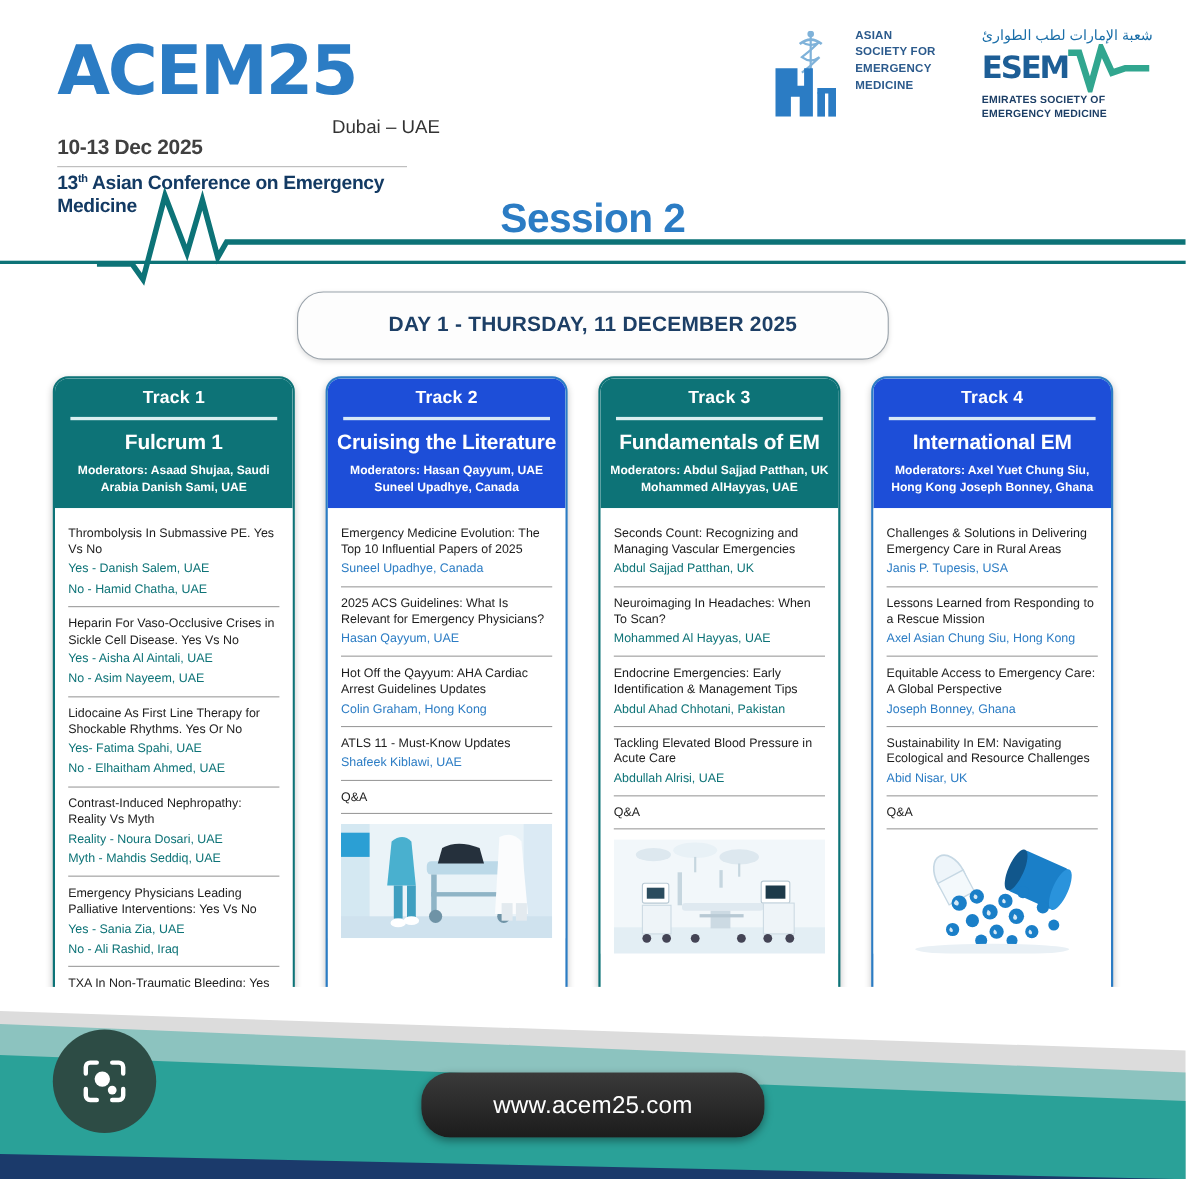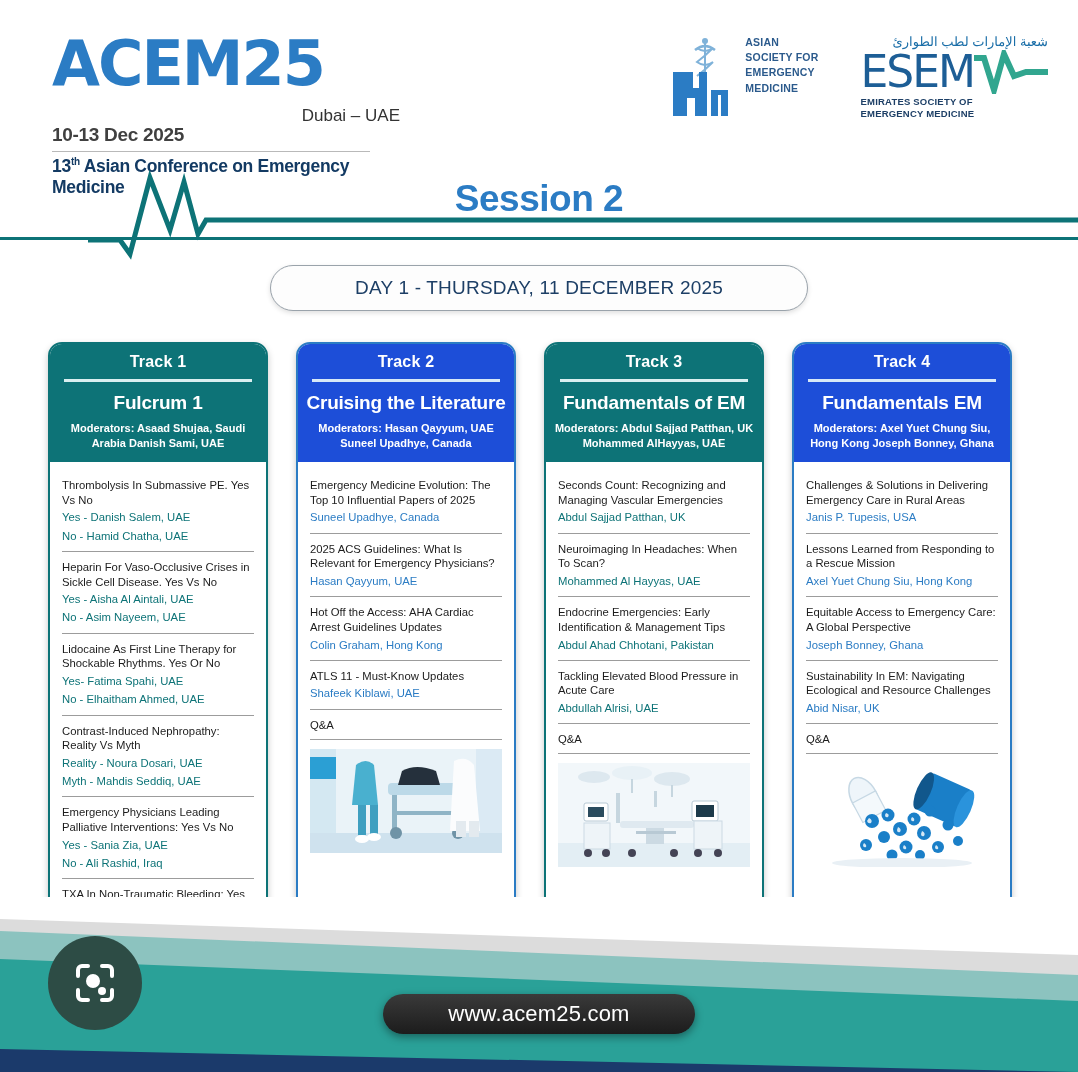--- a/index.html
+++ b/index.html
@@ -31,48 +31,48 @@
     margin-top: 24px; letter-spacing: -0.3px;
   }
   .logo-rule { height: 1px; background: #b9b9b9; margin: 5px 0 4px 0; width: 318px; }
   .logo-sub {
     font-size: 17.5px; font-weight: 700; color: #133a63; letter-spacing: -0.3px;
   }
   .logo-sub sup { font-size: 10px; }
 
   .ecg-svg { position: absolute; left: 88px; top: 168px; }
 
-  .soc-logos { position: absolute; right: 30px; top: 34px; display: flex; align-items: center; gap: 42px; }
+  .soc-logos { position: absolute; right: 30px; top: 24px; display: flex; align-items: center; gap: 42px; }
   .asem-logo { display: flex; align-items: flex-end; gap: 6px; }
   .asem-mark { position: relative; width: 78px; height: 82px; }
   .asem-text { font-size: 10.5px; font-weight: 700; color: #2b5a8c; line-height: 1.45; letter-spacing: 0.2px; padding-bottom: 24px; }
   .esem-logo { text-align: left; }
   .esem-ar { font-size: 13px; color: #1a6ea8; text-align: right; margin-bottom: 1px; direction: rtl; }
   .esem-main { display: flex; align-items: center; }
-  .esem-word { font-size: 44px; font-weight: 400; color: #1d5e96; letter-spacing: -2px; line-height: 1; font-family: "DejaVu Sans", sans-serif; }
+  .esem-word { font-size: 28px; font-weight: 700; color: #1d5e96; letter-spacing: -2px; line-height: 1; font-family: "DejaVu Sans", sans-serif; }
   .esem-sub { font-size: 9.5px; font-weight: 700; color: #1d3f66; line-height: 1.3; margin-top: 2px; letter-spacing: 0.2px; }
 
   
   .session-title {
     position: absolute; left: 0; right: 0; top: 178px;
     text-align: center; font-size: 37px; font-weight: 700; color: #2b7cc4;
     letter-spacing: -0.5px;
   }
   .teal-rule {
     position: absolute; left: 0; right: 0; top: 237px;
     height: 3px; background: #0d7377;
   }
 
   .day-pill {
     position: absolute; left: 50%; transform: translateX(-50%); top: 265px;
-    width: 538px; height: 46px;
+    width: 538px; height: 62px;
     border: 1.5px solid #9aa3ab; border-radius: 24px;
     background: #fdfdfd;
     display: flex; align-items: center; justify-content: center;
-    font-size: 19px; font-weight: 400; color: #1d3f66; letter-spacing: 0.2px;
+    font-size: 19px; font-weight: 700; color: #1d3f66; letter-spacing: 0.2px;
     box-shadow: 0 2px 5px rgba(0,0,0,0.13);
   }
 
   
   .tracks {
     position: absolute; left: 48px; top: 342px;
     display: flex; gap: 28px;
   }
   .card {
     width: 220px;
@@ -109,21 +109,21 @@
   .footer { position: absolute; left: 0; bottom: 0; width: 1078px; height: 175px; }
   .footer svg { display: block; }
   .lens-btn {
     position: absolute; left: 48px; bottom: 42px;
     width: 94px; height: 94px; border-radius: 50%;
     background: #2d4c45;
     display: flex; align-items: center; justify-content: center;
   }
   .url-pill {
     position: absolute; left: 50%; transform: translateX(-50%); bottom: 38px;
-    width: 312px; height: 40px; border-radius: 26px;
+    width: 312px; height: 59px; border-radius: 26px;
     background: linear-gradient(#3a3a3a, #1c1c1c);
     display: flex; align-items: center; justify-content: center;
     color: #fff; font-size: 22px; letter-spacing: 0.2px;
     box-shadow: 0 3px 8px rgba(0,0,0,0.4);
   }
 </style>
 </head>
 <body>
 
 <div class="header">
@@ -257,21 +257,21 @@
     <div class="card-body">
       <div class="sess">
       <div class="sess-title">Emergency Medicine Evolution: The Top 10 Influential Papers of 2025</div>
           <div class="sess-speaker">Suneel Upadhye, Canada</div>
         </div>
         <div class="sess">
       <div class="sess-title">2025 ACS Guidelines: What Is Relevant for Emergency Physicians?</div>
           <div class="sess-speaker">Hasan Qayyum, UAE</div>
         </div>
         <div class="sess">
-      <div class="sess-title">Hot Off the Access: AHA Cardiac Arrest Guidelines Updates</div>
+      <div class="sess-title">Hot Off the Qayyum: AHA Cardiac Arrest Guidelines Updates</div>
           <div class="sess-speaker">Colin Graham, Hong Kong</div>
         </div>
         <div class="sess">
       <div class="sess-title">ATLS 11 - Must-Know Updates</div>
           <div class="sess-speaker">Shafeek Kiblawi, UAE</div>
         </div>
         <div class="sess-qa">Q&amp;A</div>
       <div class="card-photo">
           <svg viewBox="0 0 200 104" preserveAspectRatio="xMidYMid slice">
       <rect width="200" height="104" fill="#eaf3f8"></rect>
@@ -350,31 +350,31 @@
       <rect x="62" y="30" width="4" height="30" fill="#c6d6df"></rect>
       <rect x="100" y="28" width="3" height="16" fill="#c6d6df"></rect>
     </svg>
         </div>
     </div>
     </div>
     <div class="card blue">
     <div class="card-head">
       <div class="track-label">Track 4</div>
       <div class="head-divider"></div>
-      <div class="track-name">Fundamentals EM</div>
+      <div class="track-name">International EM</div>
       <div class="track-mods">Moderators: Axel Yuet Chung Siu, Hong Kong Joseph Bonney, Ghana</div>
     </div>
     <div class="card-body">
       <div class="sess">
       <div class="sess-title">Challenges &amp; Solutions in Delivering Emergency Care in Rural Areas</div>
           <div class="sess-speaker">Janis P. Tupesis, USA</div>
         </div>
         <div class="sess">
       <div class="sess-title">Lessons Learned from Responding to a Rescue Mission</div>
-          <div class="sess-speaker">Axel Yuet Chung Siu, Hong Kong</div>
+          <div class="sess-speaker">Axel Asian Chung Siu, Hong Kong</div>
         </div>
         <div class="sess">
       <div class="sess-title">Equitable Access to Emergency Care: A Global Perspective</div>
           <div class="sess-speaker">Joseph Bonney, Ghana</div>
         </div>
         <div class="sess">
       <div class="sess-title">Sustainability In EM: Navigating Ecological and Resource Challenges</div>
           <div class="sess-speaker">Abid Nisar, UK</div>
         </div>
         <div class="sess-qa">Q&amp;A</div>

